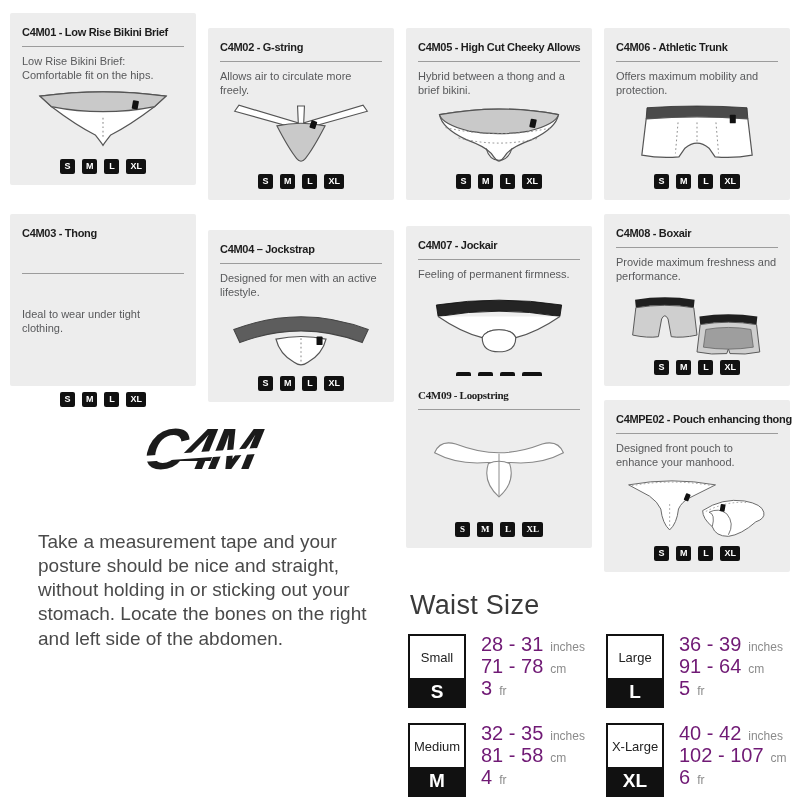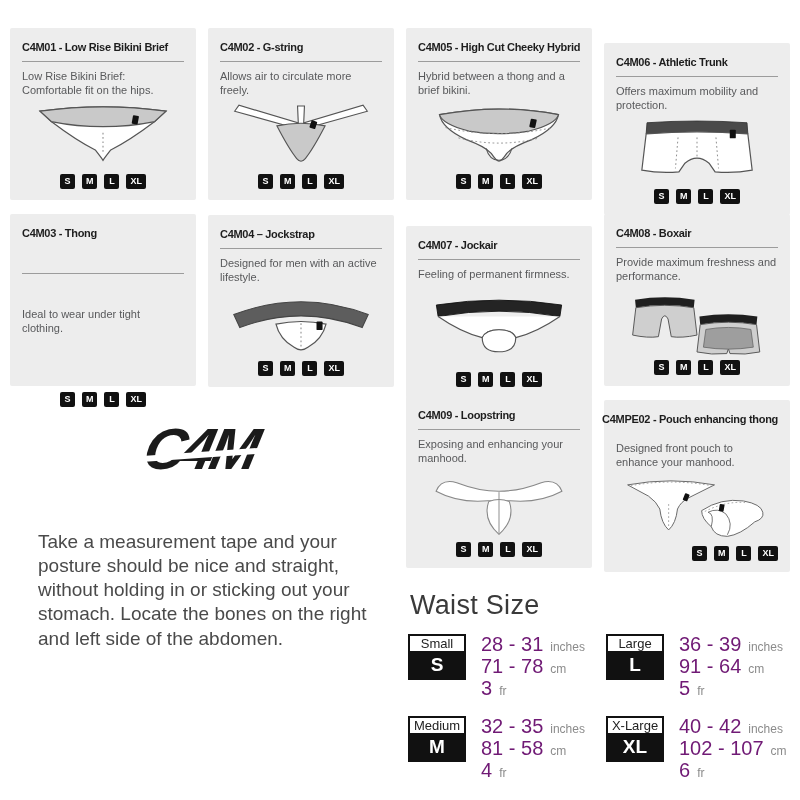--- a/index.html
+++ b/index.html
@@ -33,38 +33,38 @@
   .instructions{position:absolute;left:38px;top:514px;width:350px;
                 font-size:19px;line-height:1.27;color:#4a4a4a;}
   .instructions p{margin:16px 0 20px;}
 
   
   .waist-title{position:absolute;left:410px;top:590px;font-size:27px;font-weight:500;
                color:#3a3a3a;letter-spacing:.3px;}
   .waist-table{position:absolute;left:408px;top:634px;display:grid;
                grid-template-columns:198px 196px;row-gap:15px;}
   .size-item{display:flex;}
-  .size-box{width:58px;height:46px;border:2px solid #111;box-sizing:border-box;
+  .size-box{width:58px;height:74px;border:2px solid #111;box-sizing:border-box;
             display:flex;flex-direction:column;background:#fff;}
   .size-box-label{flex:1;display:flex;align-items:center;justify-content:center;
                   font-size:13px;color:#222;}
   .size-box-letter{height:28px;background:#111;color:#fff;display:flex;align-items:center;
                    justify-content:center;font-size:19px;font-weight:bold;}
   .size-vals{margin-left:15px;padding-top:1px;}
   .val-line{line-height:19px;white-space:nowrap;}
   .num{font-size:20px;color:#701a75;}
   .unit{font-size:12px;color:#8b8b8b;margin-left:7px;}
 </style>
 </head>
 <body>
 
 <div class="page">
 
   <div id="cards">
-      <div class="card" style="left: 10px; top: 28px;">
+      <div class="card" style="left: 10px; top: 13px;">
     <div class="card-title">C4M01 - Low Rise Bikini Brief</div>
     <div class="card-divider"></div>
     <div class="card-desc">Low Rise Bikini Brief: Comfortable fit on the hips.</div>
     <div class="card-art">
           <svg viewBox="0 0 170 84" width="150">
             <path d="M12 13 Q85 3 158 13 L145 25 Q116 47 94 58 Q87 67 85 70 Q83 67 76 58 Q54 47 25 25 Z" fill="#fff" stroke="#555" stroke-width="1.4"></path>
             <path d="M12 13 Q85 3 158 13 L145 25 Q85 37 25 25 Z" fill="#c9c9c9" stroke="#555" stroke-width="1.4"></path>
             <path d="M85 38 L85 63" stroke="#888" stroke-width="1.2" stroke-dasharray="2 3" fill="none"></path>
             <rect x="119" y="18" width="7" height="10" rx="1" fill="#111" transform="rotate(10 122 23)"></rect>
           </svg>
@@ -90,41 +90,41 @@
           </svg>
         </div>
     <div class="card-sizes">
           <span class="badge">S</span>
           <span class="badge">M</span>
           <span class="badge">L</span>
           <span class="badge">XL</span>
         </div>
   </div>
       <div class="card" style="left: 406px; top: 28px;">
-    <div class="card-title">C4M05 - High Cut Cheeky Hybrid</div>
+    <div class="card-title">C4M05 - High Cut Cheeky Allows</div>
     <div class="card-divider"></div>
     <div class="card-desc">Hybrid between a thong and a brief bikini.</div>
     <div class="card-art">
           <svg viewBox="0 0 170 84" width="150">
             <path d="M16 17 Q85 4 154 17 Q151 33 123 46 Q101 54 94 62 Q88 71 85 71 Q82 71 76 62 Q69 54 47 46 Q19 33 16 17 Z" fill="#fff" stroke="#555" stroke-width="1.4"></path>
             <path d="M16 17 Q85 4 154 17 Q151 28 120 36 Q85 42 50 36 Q19 28 16 17 Z" fill="#c9c9c9" stroke="#555" stroke-width="1.4"></path>
             <path d="M23 32 Q85 46 147 32" fill="none" stroke="#888" stroke-width="1.1" stroke-dasharray="2 3"></path>
             <path d="M38 44 Q85 56 132 44" fill="none" stroke="#888" stroke-width="1.1" stroke-dasharray="2 3"></path>
             <path d="M70 56 Q74 70 85 70 Q96 70 100 56" fill="none" stroke="#555" stroke-width="1.2"></path>
             <rect x="121" y="22" width="7" height="10" rx="1" fill="#111" transform="rotate(12 124 27)"></rect>
           </svg>
         </div>
     <div class="card-sizes">
           <span class="badge">S</span>
           <span class="badge">M</span>
           <span class="badge">L</span>
           <span class="badge">XL</span>
         </div>
   </div>
-      <div class="card" style="left: 604px; top: 28px; margin-top: 15px;">
+      <div class="card" style="left: 604px; top: 28px;">
     <div class="card-title">C4M06 - Athletic Trunk</div>
     <div class="card-divider"></div>
     <div class="card-desc">Offers maximum mobility and protection.</div>
     <div class="card-art">
           <svg viewBox="0 0 170 84" width="150">
             <path d="M27 9 Q85 5 143 9 L144 22 Q85 17 26 22 Z" fill="#4a4a4a" stroke="#333" stroke-width="1"></path>
             <path d="M26 22 Q85 17 144 22 L149 64 Q128 68 106 66 L99 56 Q92 50 85 50 Q78 50 71 56 L64 66 Q42 68 21 64 Z" fill="#fff" stroke="#555" stroke-width="1.4"></path>
             <path d="M63 26 L60 62" stroke="#888" stroke-width="1.1" stroke-dasharray="2 3" fill="none"></path>
             <path d="M107 26 L110 62" stroke="#888" stroke-width="1.1" stroke-dasharray="2 3" fill="none"></path>
             <path d="M85 26 L85 50" stroke="#888" stroke-width="1.1" stroke-dasharray="2 3" fill="none"></path>
@@ -150,21 +150,21 @@
             <rect x="112" y="26" width="7" height="10" rx="1" fill="#111" transform="rotate(14 115 31)"></rect>
           </svg>
         </div>
     <div class="card-sizes">
           <span class="badge">S</span>
           <span class="badge">M</span>
           <span class="badge">L</span>
           <span class="badge">XL</span>
         </div>
   </div>
-      <div class="card" style="left: 208px; top: 215px; justify-content: flex-end;">
+      <div class="card" style="left: 208px; top: 230px; justify-content: flex-end;">
     <div class="card-title">C4M04 – Jockstrap</div>
     <div class="card-divider"></div>
     <div class="card-desc">Designed for men with an active lifestyle.</div>
     <div class="card-art">
           <svg viewBox="0 0 170 84" width="150">
             <path d="M7 32 Q85 2 163 32 L156 47 Q85 20 14 47 Z" fill="#5d5d5d" stroke="#444" stroke-width="1.2"></path>
             <path d="M56 43 Q85 37 114 43 Q110 60 93 70 Q85 76 77 70 Q60 60 56 43 Z" fill="#fff" stroke="#555" stroke-width="1.4"></path>
             <path d="M85 42 L85 70" stroke="#888" stroke-width="1.2" stroke-dasharray="2 3" fill="none"></path>
             <rect x="103" y="40" width="7" height="10" rx="1" fill="#111"></rect>
           </svg>
@@ -207,39 +207,38 @@
             <path d="M96 54 Q124 49 152 54 L155 76 Q124 81 93 76 Z" fill="#9e9e9e" stroke="#666" stroke-width="1"></path>
           </svg>
         </div>
     <div class="card-sizes">
           <span class="badge">S</span>
           <span class="badge">M</span>
           <span class="badge">L</span>
           <span class="badge">XL</span>
         </div>
   </div>
-      <div class="card" style="left: 406px; top: 396px;">
+      <div class="card" style="left: 406px; top: 376px; font-family: Liberation Serif, serif;">
     <div class="card-title">C4M09 - Loopstring</div>
     <div class="card-divider"></div>
-    <div class="card-desc">Exposing and enhancing your manhood.</div>
     <div class="card-art">
           <svg viewBox="0 0 170 84" width="150">
             <path d="M12 27 Q18 12 36 17 Q62 27 85 27 Q108 27 134 17 Q152 12 158 27 Q132 41 98 38 L72 38 Q38 41 12 27 Z" fill="#fff" stroke="#888" stroke-width="1.2"></path>
             <path d="M73 39 Q85 34 97 39 Q104 60 85 77 Q66 60 73 39 Z" fill="#fff" stroke="#888" stroke-width="1.2"></path>
             <path d="M85 28 L85 76" stroke="#888" stroke-width="1.1" fill="none"></path>
           </svg>
         </div>
     <div class="card-sizes">
           <span class="badge">S</span>
           <span class="badge">M</span>
           <span class="badge">L</span>
           <span class="badge">XL</span>
         </div>
   </div>
-      <div class="card" style="left: 604px; top: 400px; align-items: flex-end;">
+      <div class="card" style="left: 604px; top: 400px;">
     <div class="card-title">C4MPE02 - Pouch enhancing thong</div>
     <div class="card-divider"></div>
     <div class="card-desc">Designed front pouch to enhance your manhood.</div>
     <div class="card-art">
           <svg viewBox="0 0 178 90" width="164">
             <path d="M4 16 Q58 6 112 16 L80 32 Q70 37 66 46 Q64 64 55 72 Q46 64 44 46 Q40 37 30 30 Z" fill="#fff" stroke="#666" stroke-width="1.2"></path>
             <path d="M8 17 Q58 8 108 17" fill="none" stroke="#888" stroke-width="1" stroke-dasharray="2 3"></path>
             <path d="M55 40 L55 68" stroke="#888" stroke-width="1" stroke-dasharray="2 3" fill="none"></path>
             <rect x="74" y="27" width="6" height="9" rx="1" fill="#111" transform="rotate(22 77 31)"></rect>
             <path d="M96 48 Q120 32 148 36 Q170 40 172 50 Q174 58 162 62 Q144 78 128 80 Q112 80 108 68 Q96 58 96 48 Z" fill="#fff" stroke="#666" stroke-width="1.2"></path>

